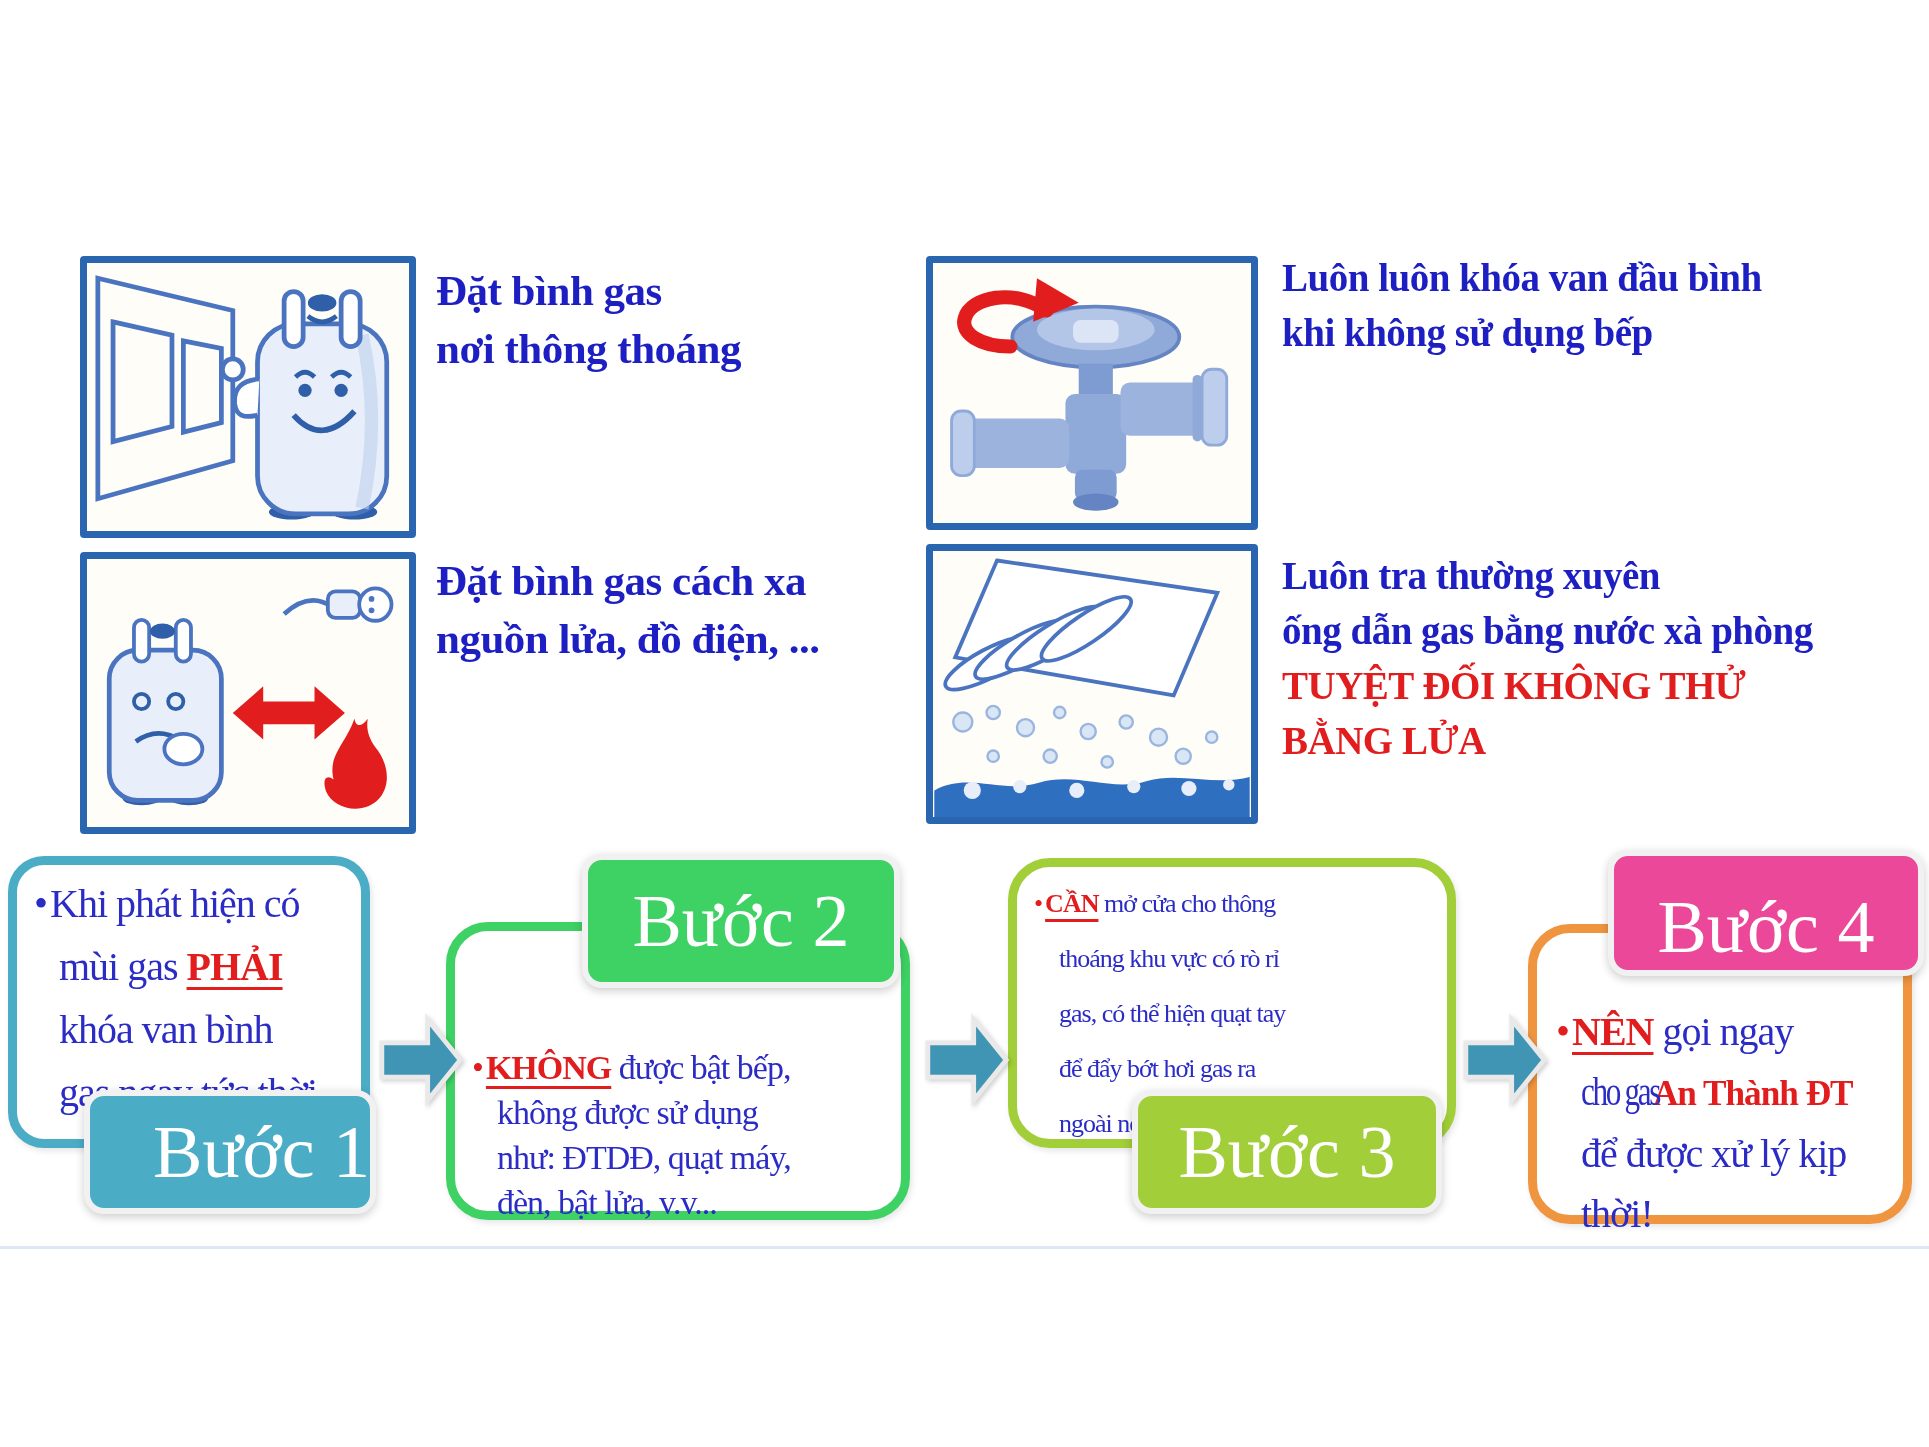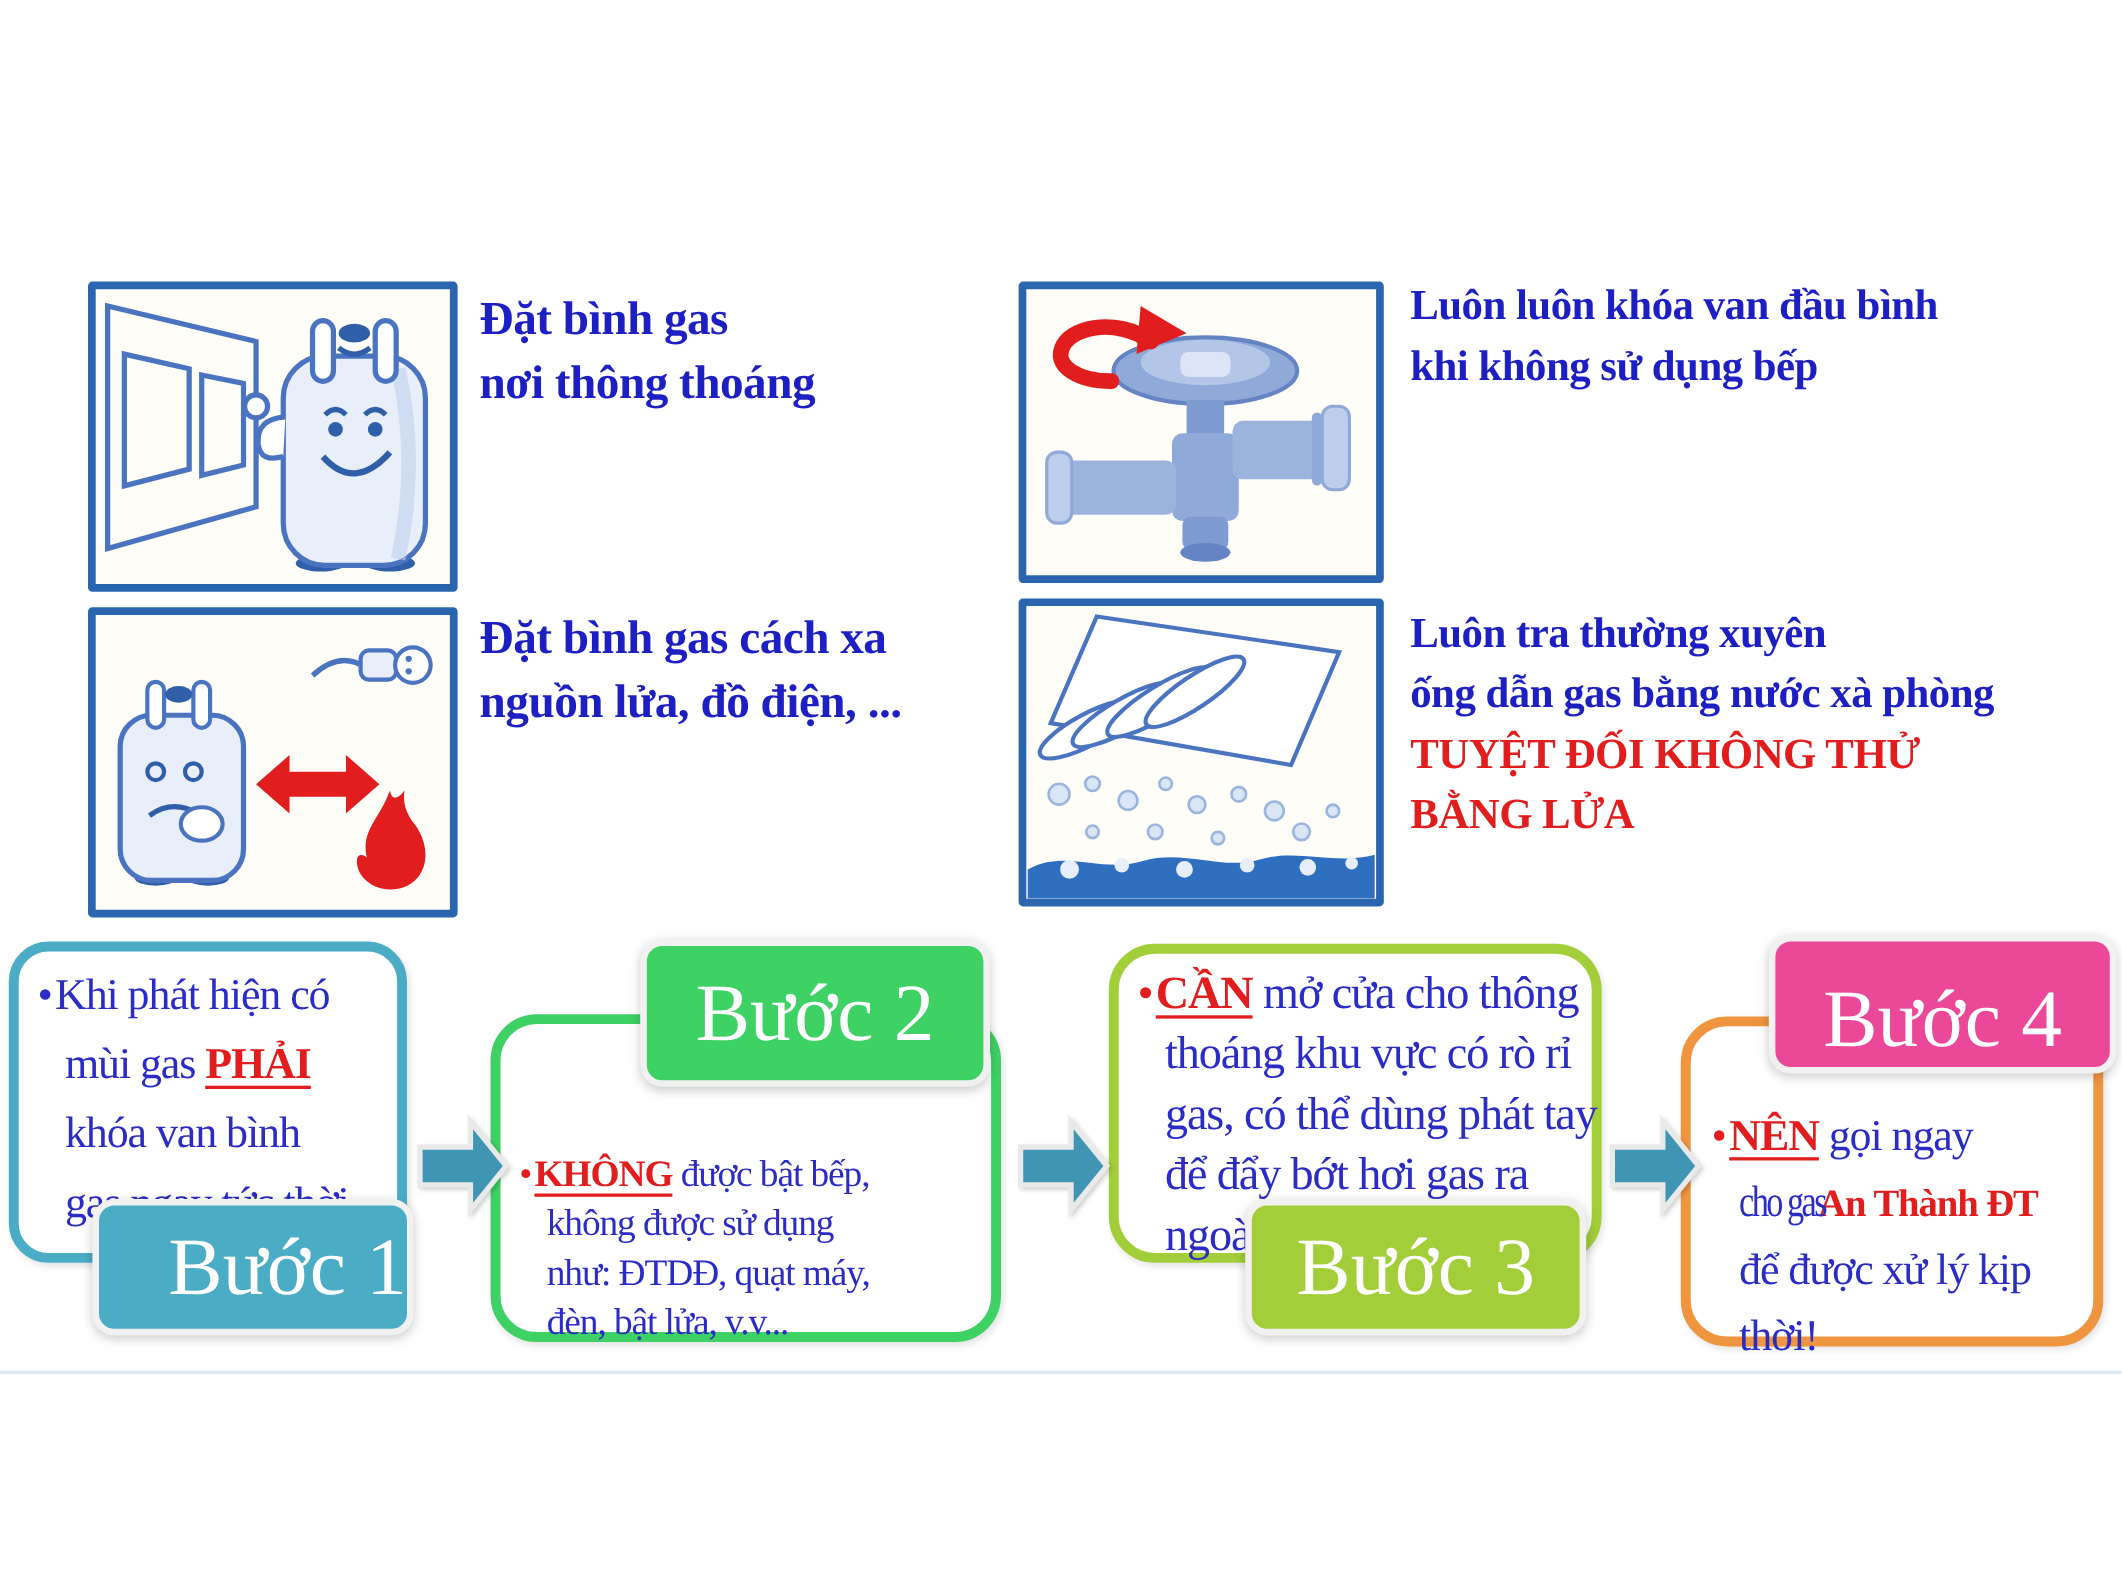--- a/index.html
+++ b/index.html
@@ -27,21 +27,21 @@
   .seg-b{color:var(--step-blue);}
   .seg-bl{color:var(--step-blue);margin-right:3px;}
   .seg-rd{color:var(--warning-red);margin-right:3px;}
   .seg-ru{color:var(--warning-red);font-weight:700;text-decoration:underline;
           text-decoration-thickness:3px;text-underline-offset:7px;}
   .seg-rb{color:var(--warning-red);font-weight:700;font-size:.88em;}
   .seg-bc{display:inline-block;transform:scaleX(.78);transform-origin:0 60%;
           letter-spacing:-3px;margin-right:-34px;color:var(--step-blue);}
   .s1text{font-size:40px;line-height:63px;}
   .s2text{font-size:34px;line-height:45px;margin-top:47px;}
-  .s3text{font-size:42px;line-height:55px;}
+  .s3text{font-size:26px;line-height:55px;}
   .s4text{font-size:40px;line-height:60px;}
   
   .flow-arrow{position:absolute;z-index:3;filter:drop-shadow(2px 2px 2px rgba(0,0,0,.18));}
   .flow-arrow polygon{fill:var(--arrow-fill);stroke:#e9e9e9;stroke-width:5;}
   
   .sk{stroke:#4a74c0;fill:none;stroke-width:5;}
   .red-shape{fill:var(--warning-red);}
   .baseline{position:absolute;left:0;top:1246px;width:1929px;height:3px;background:#dce9f4;}
 </style>
 </head>
@@ -195,21 +195,21 @@
     </div>
 
   <svg class="flow-arrow" style="left:924px;top:1012px" width="86" height="96" viewBox="0 0 90 100">
     <polygon points="4,32 52,32 52,8 86,50 52,92 52,68 4,68"></polygon>
   </svg>
 
   <div class="stepbox" style="left: 1008px; top: 858px; width: 448px; height: 290px; border-color: rgb(162, 206, 57);"></div>
   <div class="step-text s3text" style="left:1034px;top:876px">
       <div class="tline"><span class="seg-rd">•</span><span class="seg-ru">CẦN</span><span class="seg-b"> mở cửa cho thông</span></div>
       <div class="tline"><span class="seg-b">thoáng khu vực có rò rỉ</span></div>
-      <div class="tline"><span class="seg-b">gas, có thể dùng phát tay</span></div>
+      <div class="tline"><span class="seg-b">gas, có thể hiện quạt tay</span></div>
       <div class="tline"><span class="seg-b">để đẩy bớt hơi gas ra</span></div>
       <div class="tline"><span class="seg-b">ngoài nơi thông thoáng</span></div>
     </div>
   <div class="badge" style="left: 1132px; top: 1090px; width: 310px; height: 124px; background: rgb(162, 206, 57);">
       <span>Bước 3</span>
     </div>
 
   <svg class="flow-arrow" style="left:1462px;top:1012px" width="86" height="96" viewBox="0 0 90 100">
     <polygon points="4,32 52,32 52,8 86,50 52,92 52,68 4,68"></polygon>
   </svg>

